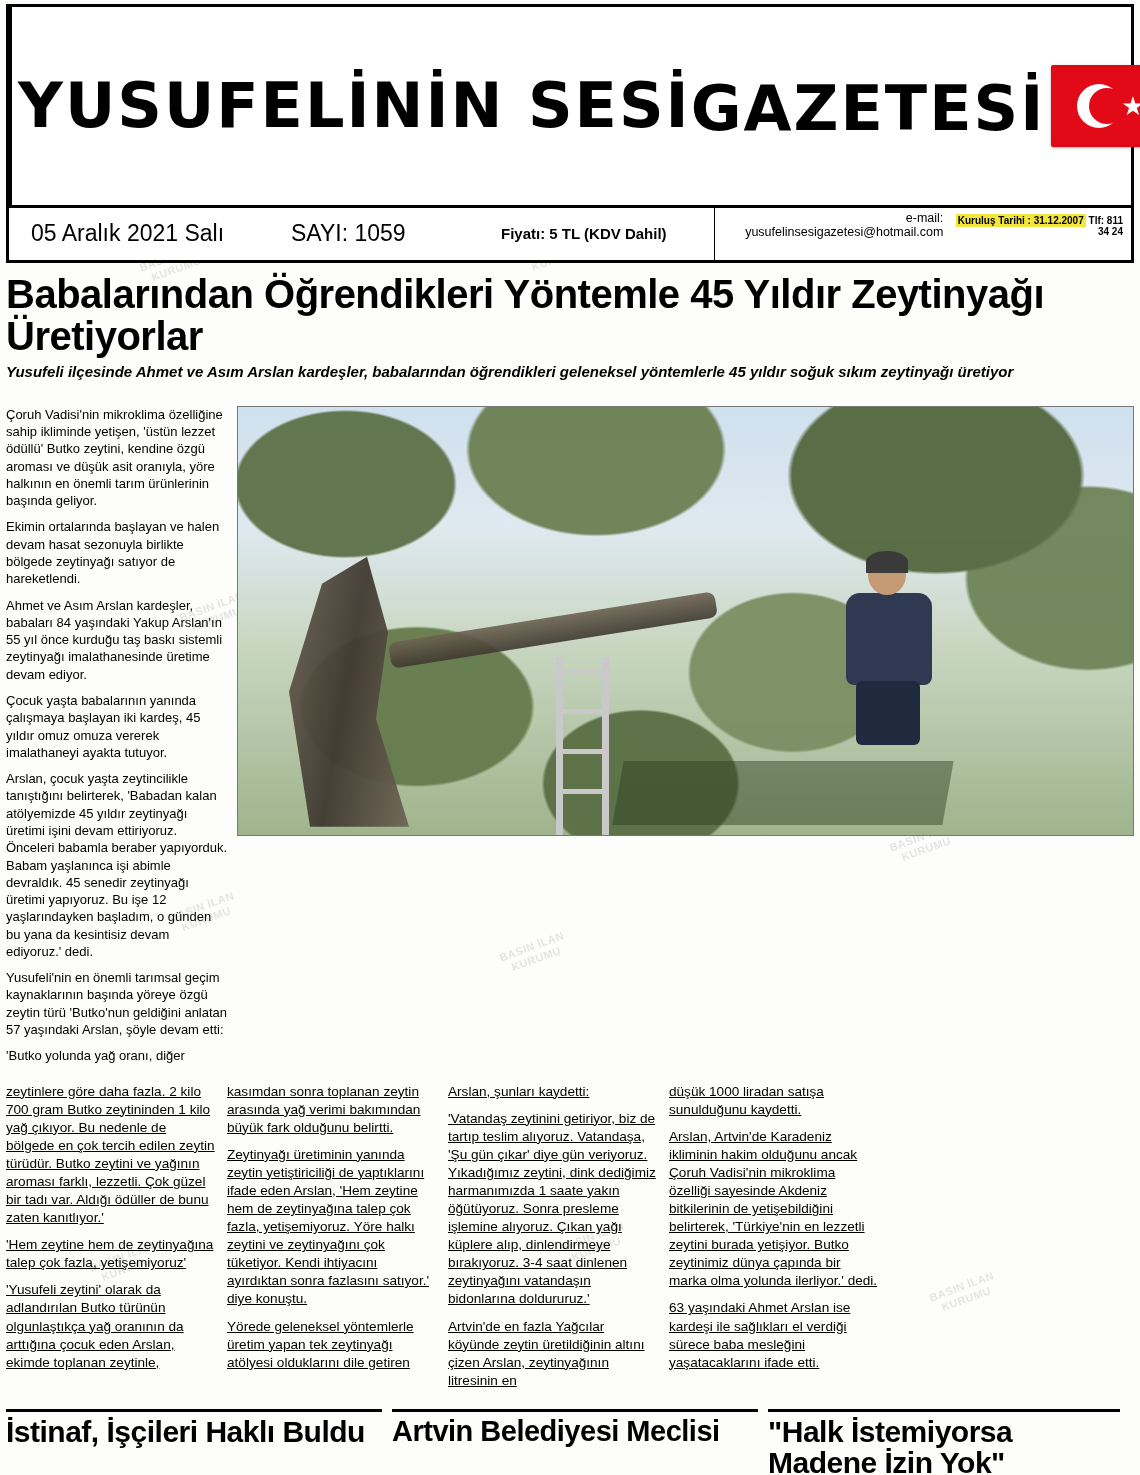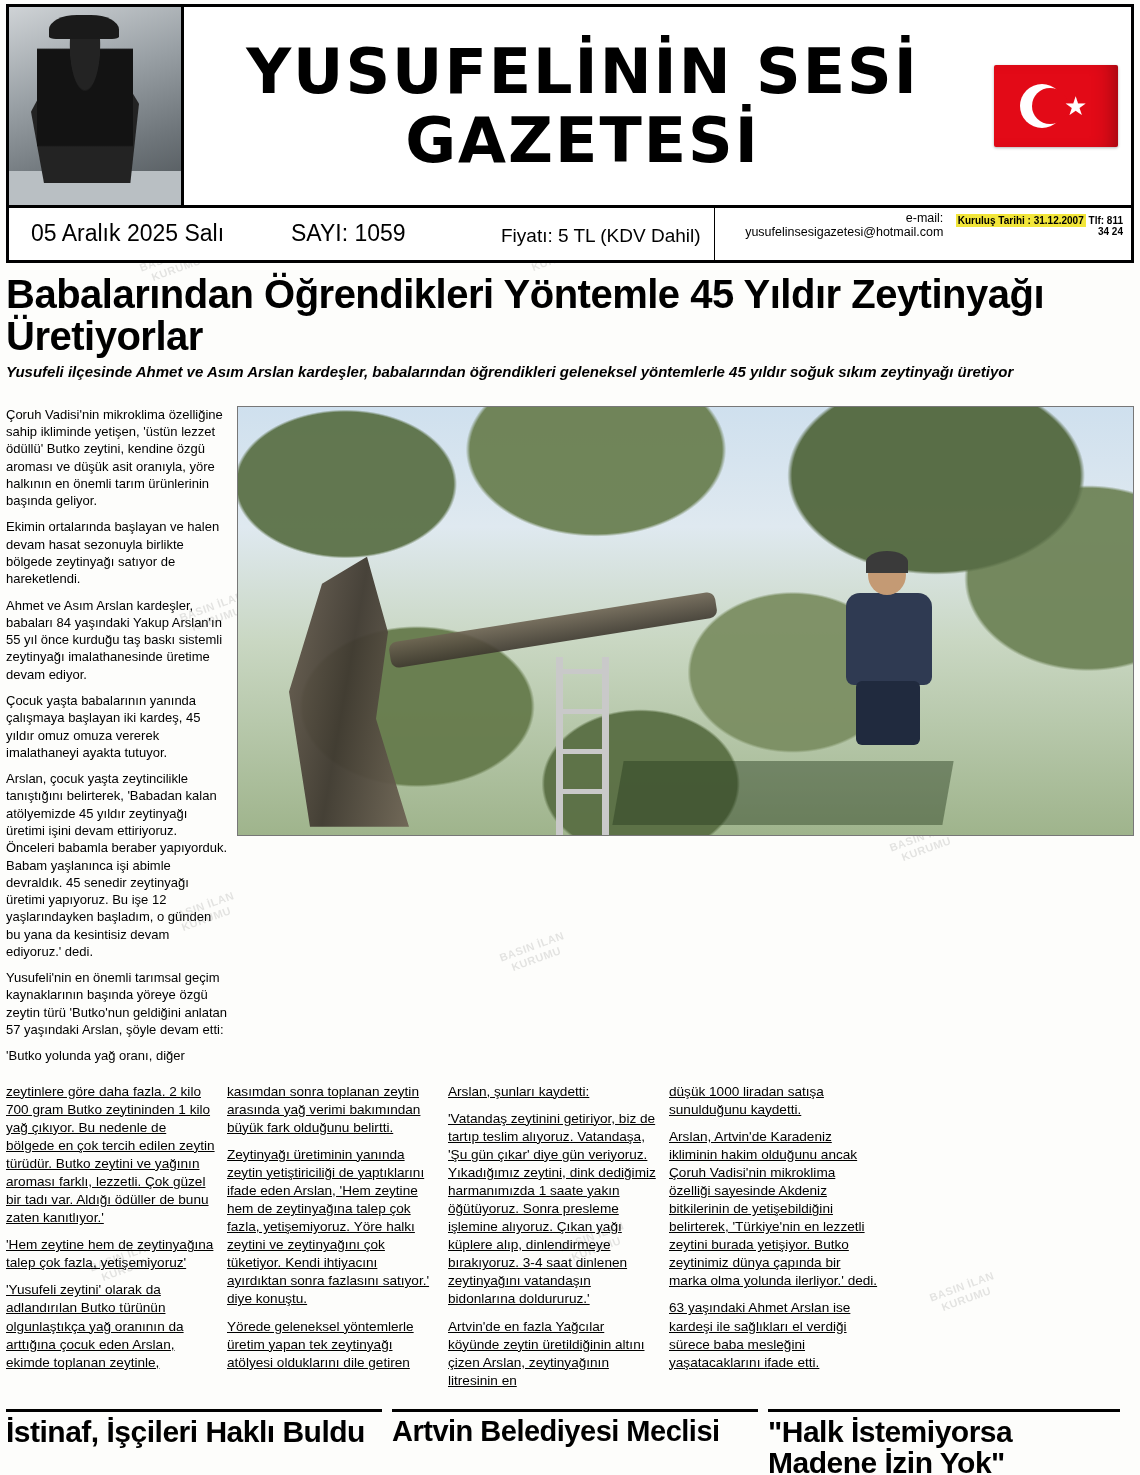--- a/index.html
+++ b/index.html
@@ -47,21 +47,21 @@
     position:absolute;left:40px;top:8px;width:70px;height:24px;background:#1a1a1a;border-radius:40% 40% 10% 10%/60% 60% 10% 10%;
   }
   .mast-photo .body{
     position:absolute;left:22px;top:44px;width:108px;height:132px;background:#232323;
     clip-path:polygon(30% 0,72% 2%,100% 40%,92% 100%,12% 100%,0 46%);
   }
   .mast-photo .ground{
     position:absolute;left:0;bottom:0;width:100%;height:34px;background:#b9bfc3;
   }
   .mast-title{
-    flex:1;display:flex;flex-direction:column;align-items:center;justify-content:center;
+    flex:1;display:flex;align-items:center;justify-content:center;
     padding:0 6px;
   }
   .mast-title .l1,.mast-title .l2{
     font-family:"DejaVu Sans", sans-serif;
     font-weight:bold;font-size:62px;line-height:1.02;letter-spacing:2px;white-space:nowrap;
   }
   .mast-title .l2{margin-top:6px;}
   .mast-flag{
     width:150px;display:flex;align-items:center;justify-content:center;
   }
@@ -81,21 +81,21 @@
     position:absolute;left:70px;top:28px;color:#fff;font-size:26px;line-height:26px;
   }
 
   
   .infobar{
     border:3px solid #000;border-top:none;height:52px;display:flex;align-items:stretch;
     background:#fff;position:relative;
   }
   .infobar .date{font-size:23px;padding:12px 0 0 22px;width:260px;}
   .infobar .sayi{font-size:23px;padding:12px 0 0 0;width:200px;}
-  .infobar .fiyat{font-size:19px;padding:17px 0 0 10px;flex:1;}
+  .infobar .fiyat{font-size:15px;padding:17px 0 0 10px;flex:1;font-weight:bold;}
   .infobar .right{
     width:400px;border-left:1px solid #000;padding:3px 8px 0 8px;text-align:right;
     display:flex;flex-direction:row;justify-content:center;
   }
   .infobar .mail{font-size:12.5px;}
   .infobar .kurulus{font-size:10px;font-weight:bold;margin-top:4px;}
   .infobar .kurulus .hl{background:#f2e63a;padding:1px 2px;}
 
   
   .headline{
@@ -209,21 +209,21 @@
     <div class="mast-flag">
       <div class="flag">
         <div class="crescent"></div>
         <div class="crescent-cut"></div>
         <div class="star">★</div>
       </div>
     </div>
   </div>
 
   <div class="infobar">
-    <div class="date">05 Aralık 2025 Salı</div>
+    <div class="date">05 Aralık 2021 Salı</div>
     <div class="sayi">SAYI: 1059</div>
     <div class="fiyat">Fiyatı: 5 TL (KDV Dahil)</div>
     <div class="right">
       <div class="mail">e-mail: yusufelinsesigazetesi@hotmail.com</div>
       <div class="kurulus">
         <span class="hl">Kuruluş Tarihi : 31.12.2007</span>
         <span>Tlf: 811 34 24</span>
       </div>
     </div>
   </div>

